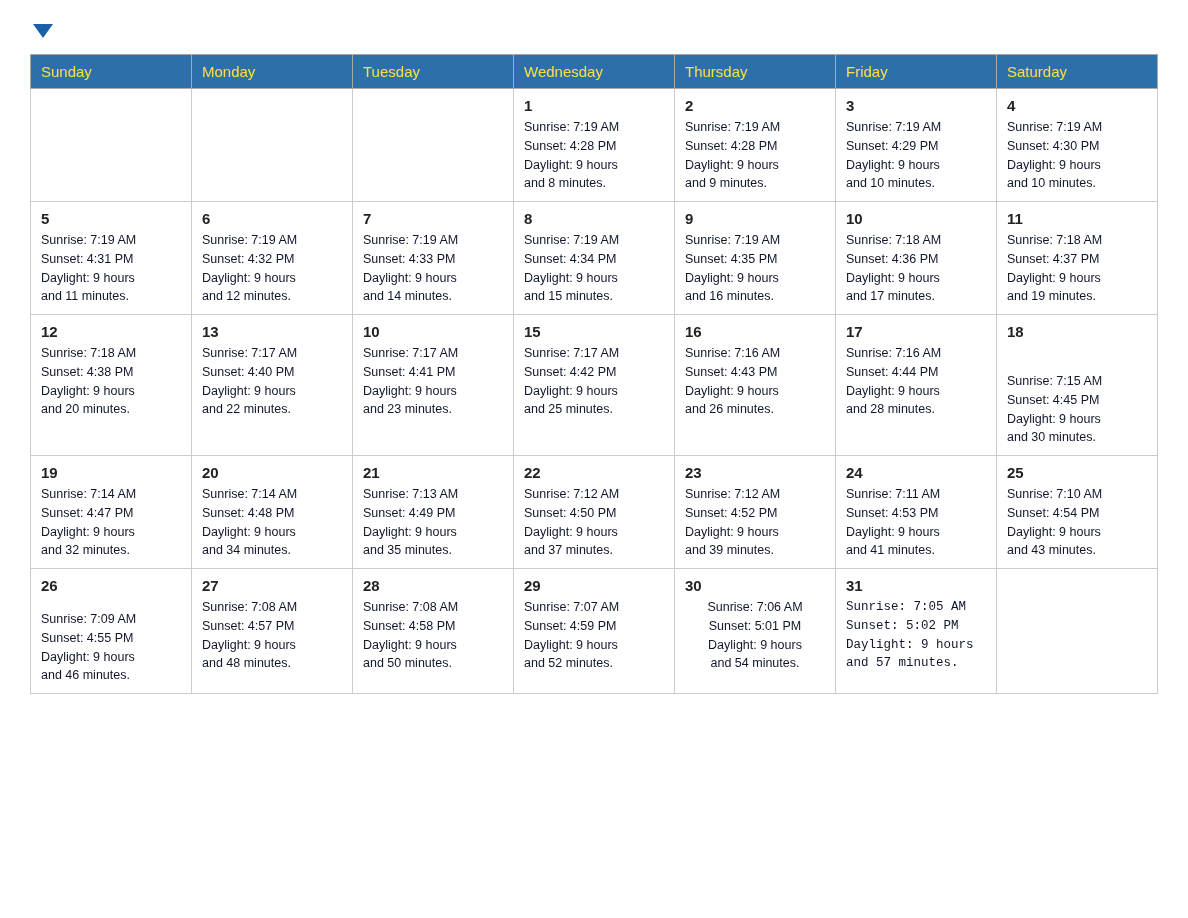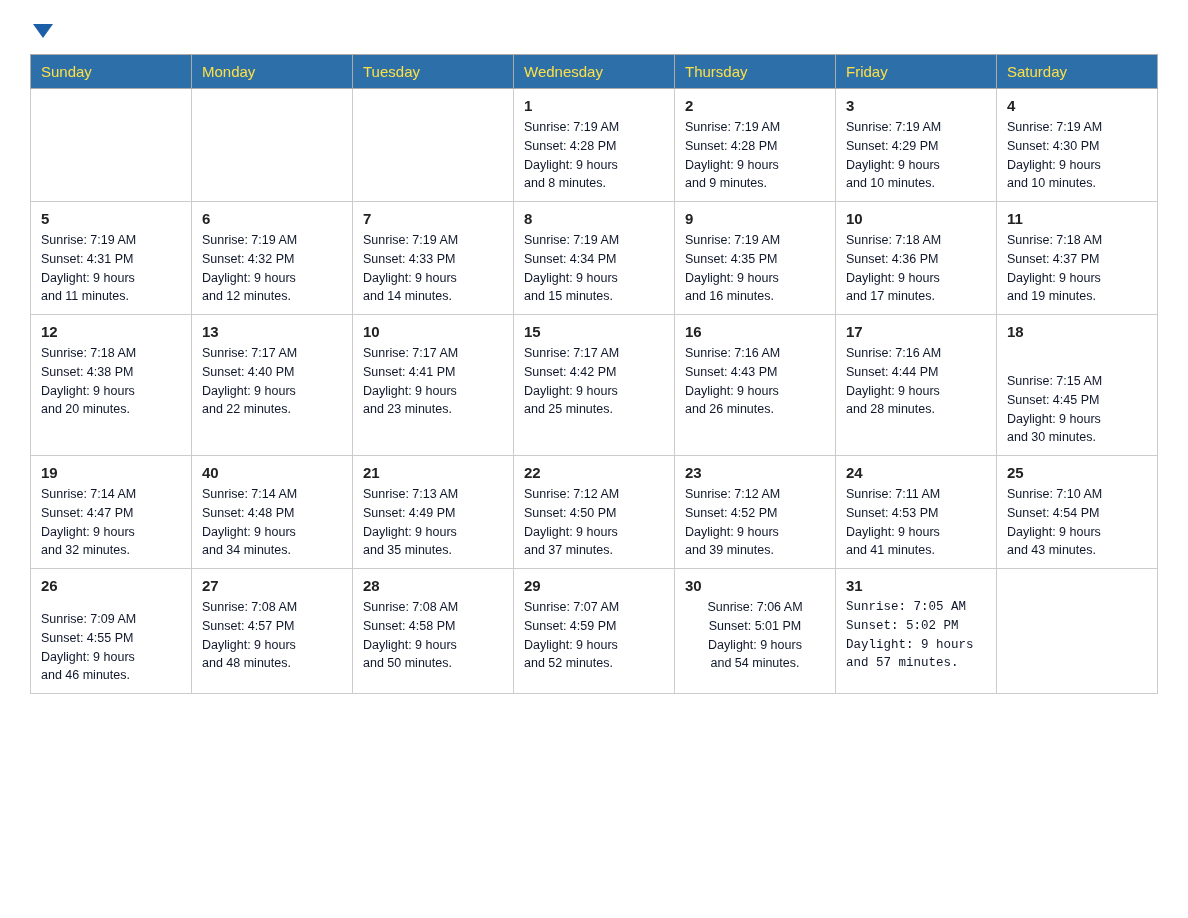--- a/index.html
+++ b/index.html
@@ -268,21 +268,21 @@
       </tr>
       <tr>
         <td>
           <div class="day-number">19</div>
           <div class="day-info" style="white-space: pre-line;">Sunrise: 7:14 AM
 Sunset: 4:47 PM
 Daylight: 9 hours
 and 32 minutes.</div>
         </td>
         <td>
-          <div class="day-number">40</div>
+          <div class="day-number">20</div>
           <div class="day-info" style="white-space: pre-line;">Sunrise: 7:14 AM
 Sunset: 4:48 PM
 Daylight: 9 hours
 and 34 minutes.</div>
         </td>
         <td>
           <div class="day-number">21</div>
           <div class="day-info" style="white-space: pre-line;">Sunrise: 7:13 AM
 Sunset: 4:49 PM
 Daylight: 9 hours

